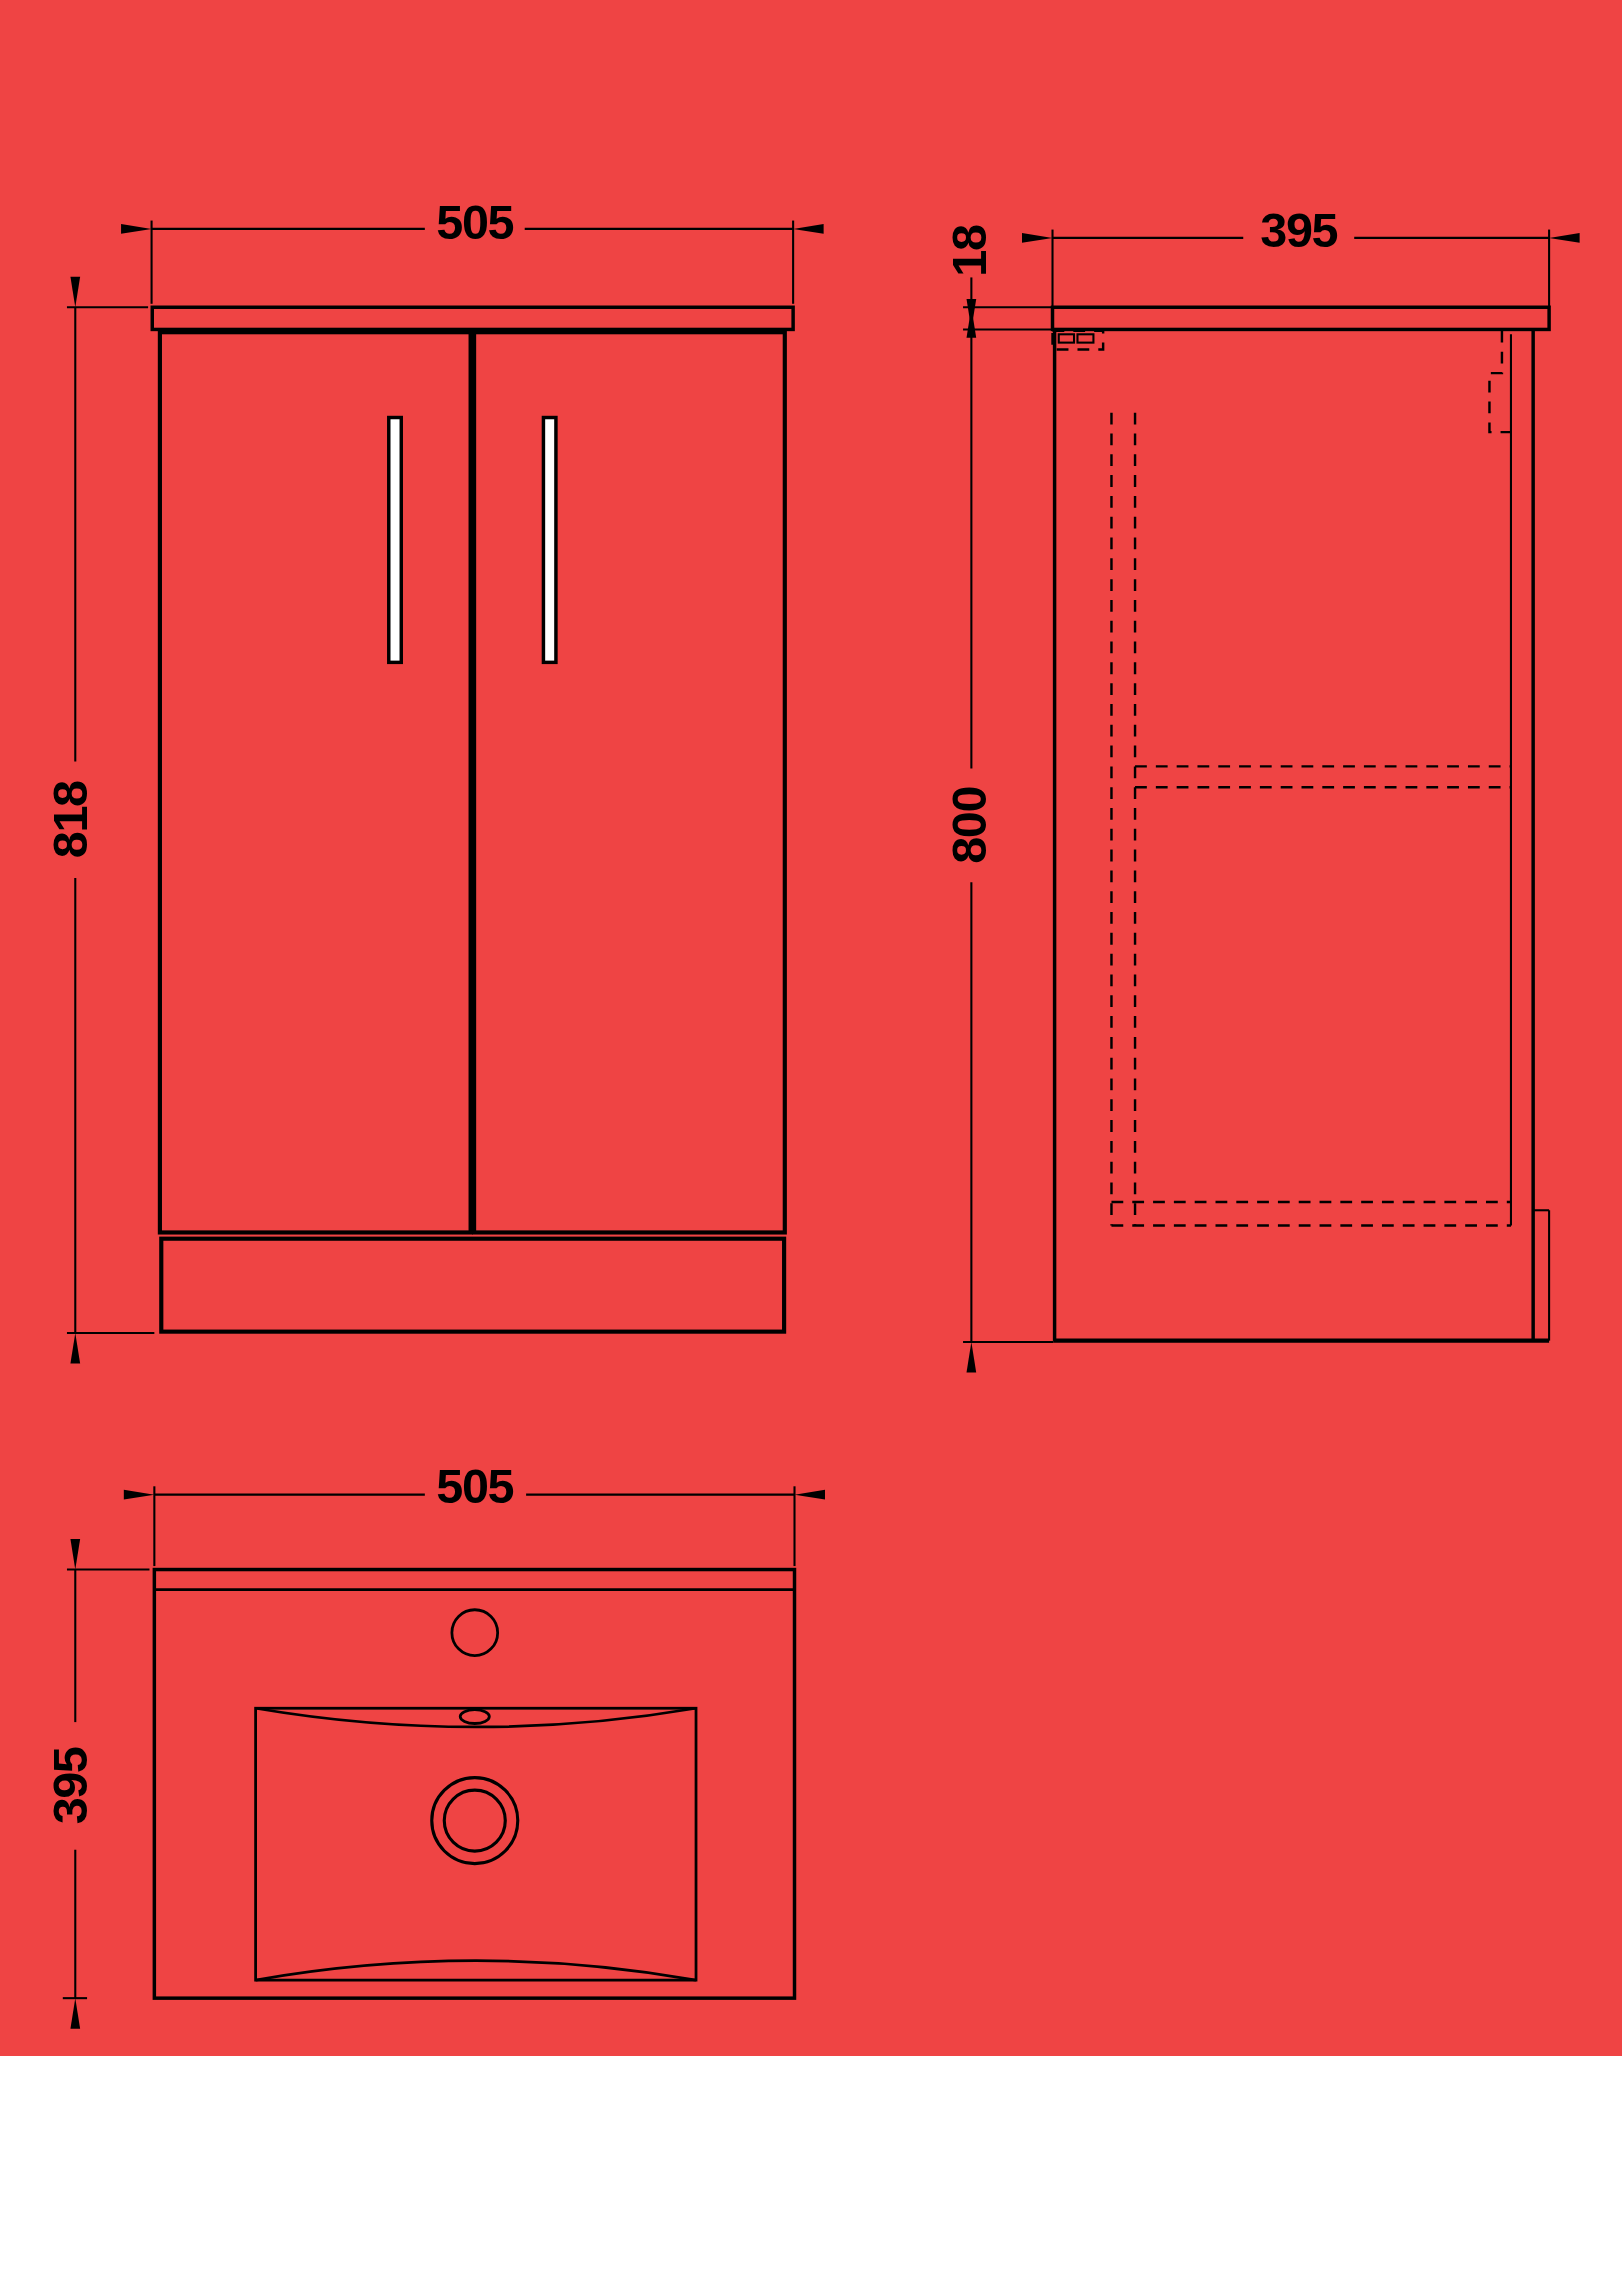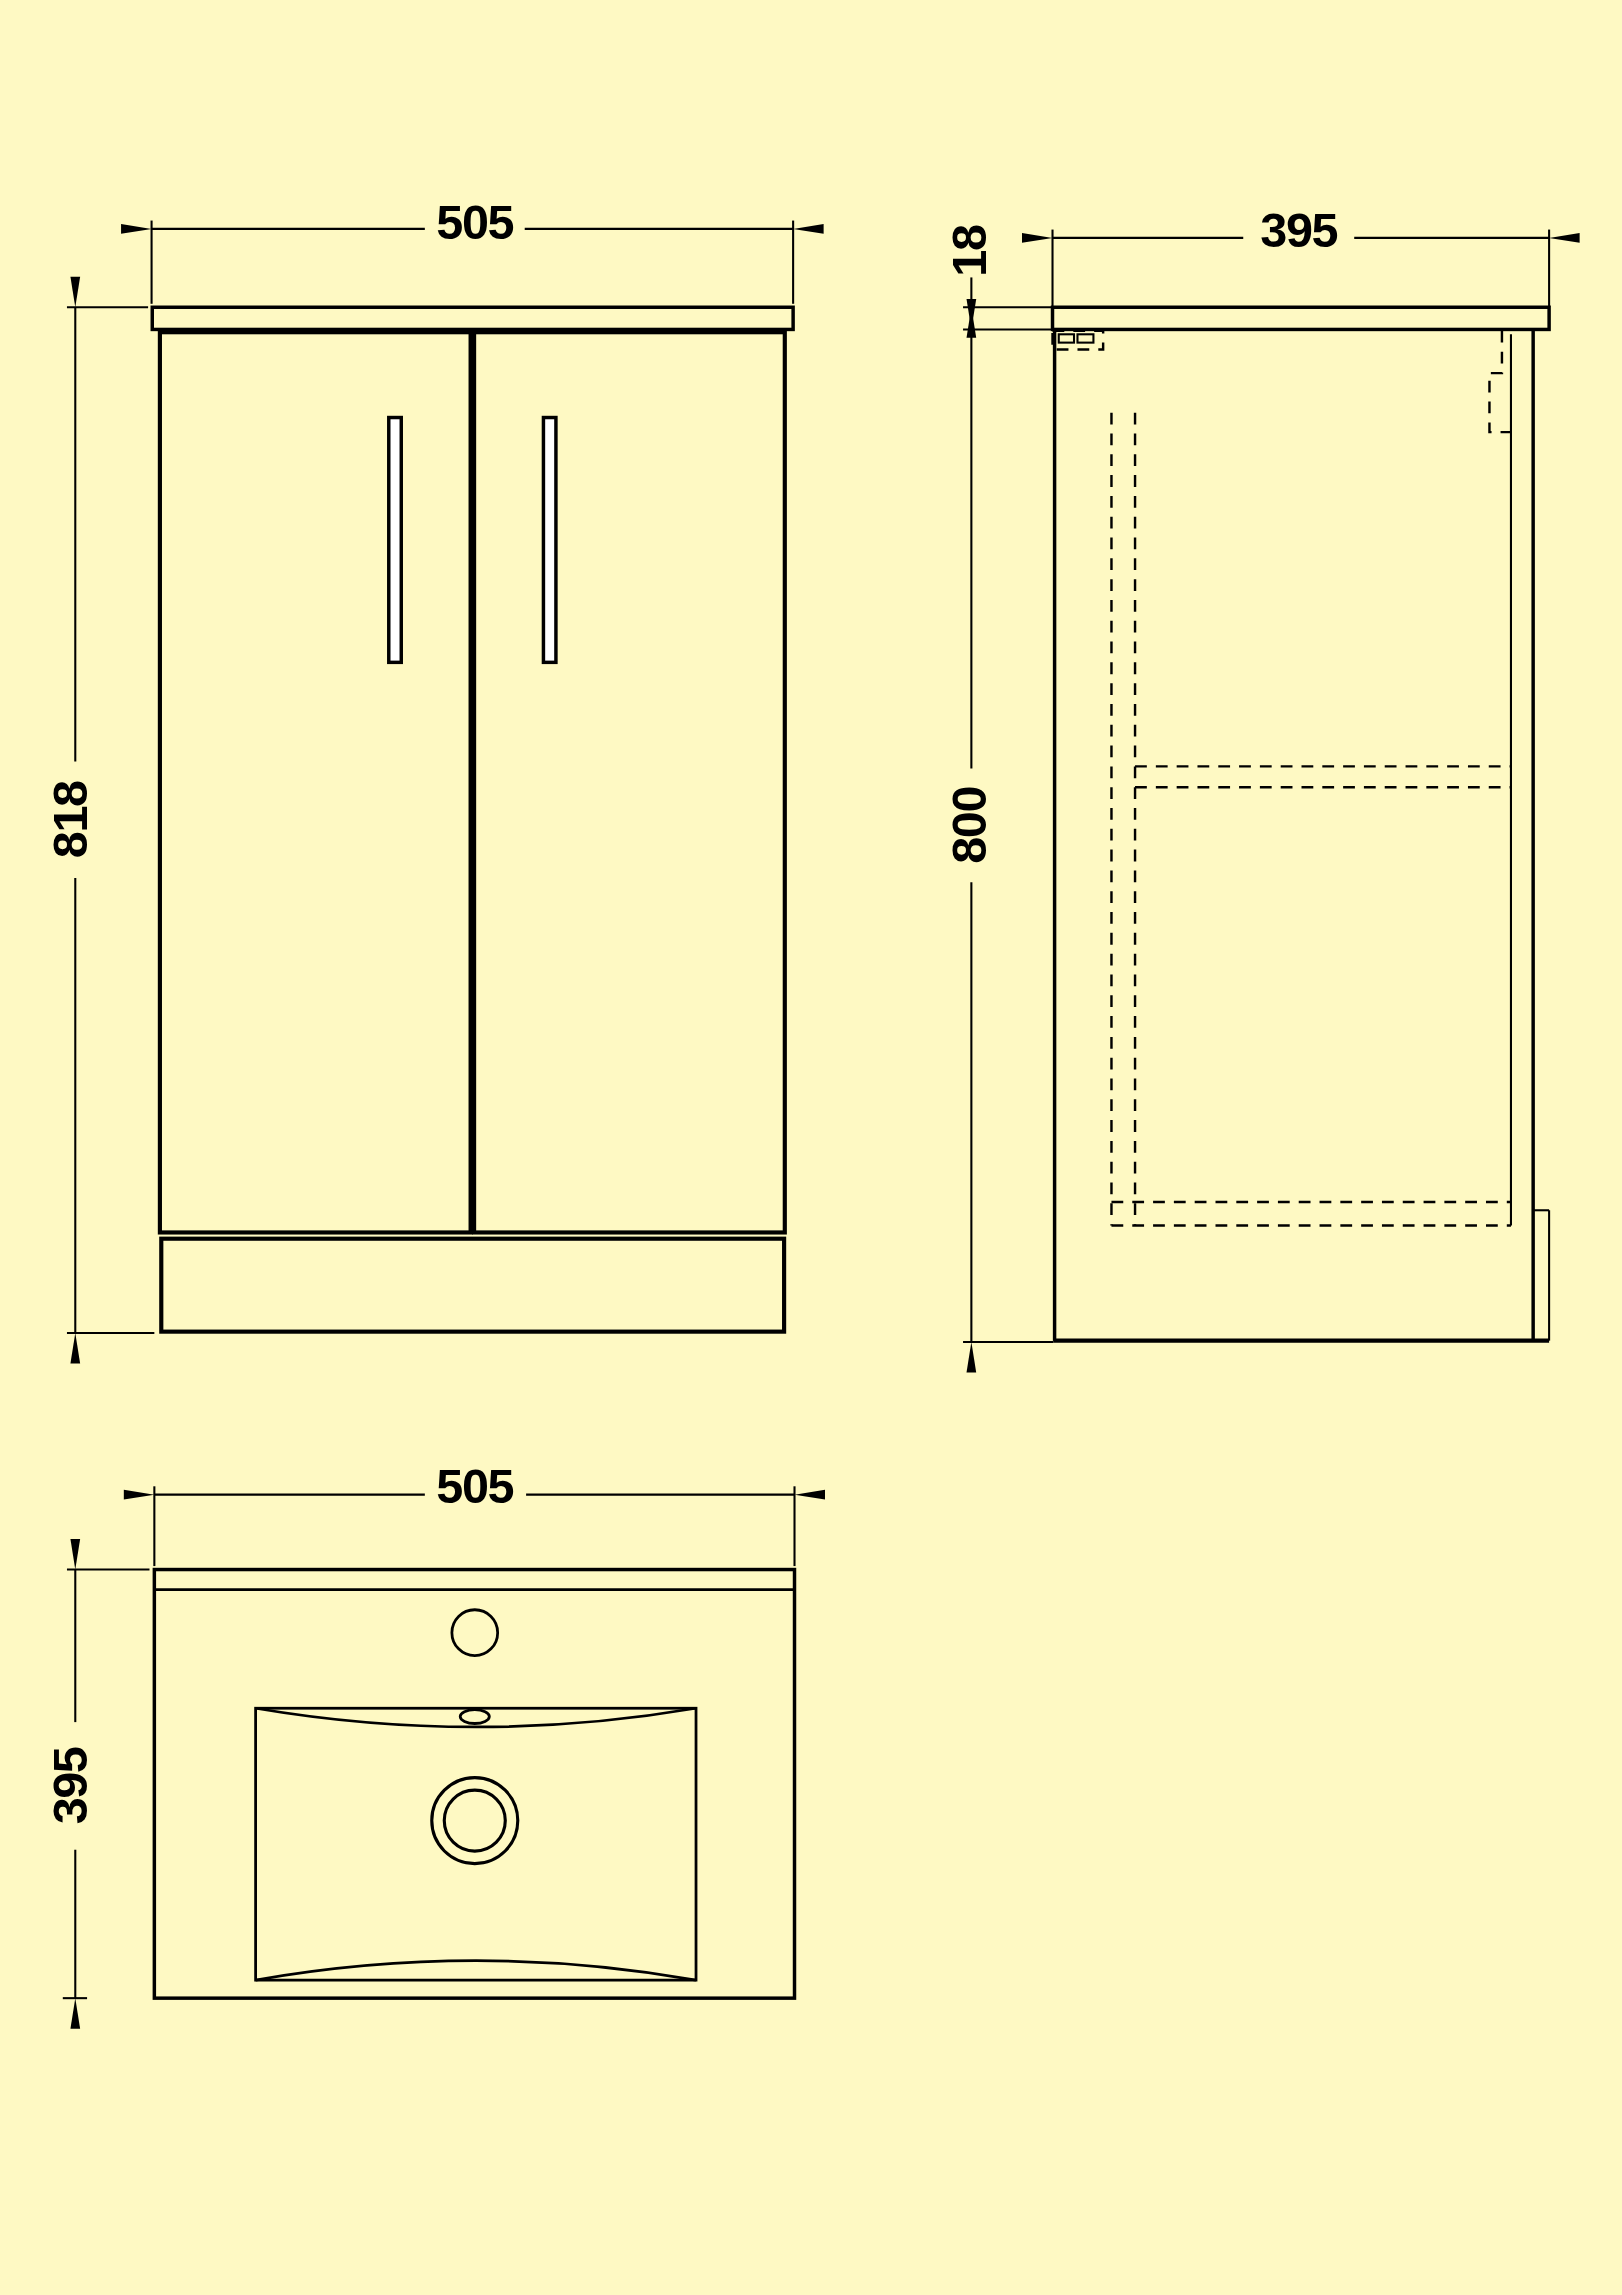--- a/index.html
+++ b/index.html
@@ -1,16 +1,16 @@
 <!DOCTYPE html>
 <html style="font-size:11px"><head>
 <meta charset="utf-8">
 <style>
   html,body{margin:0;padding:0;background:#ffffff;}
-  .page{width:1623px;height:2295px;background:#fef9c3;position:relative;}
+  .page{width:1623px;height:2056px;background:#ef4444;position:relative;}
   svg{display:block;}
   .dim-text{
     font-family:"Liberation Sans",sans-serif;
     font-weight:bold;
     font-size:70px;
     fill:#000;
     letter-spacing:-2px;
   }
   .heavy{fill:none;stroke:#000;stroke-width:6;}
   .med{fill:none;stroke:#000;stroke-width:5;}

